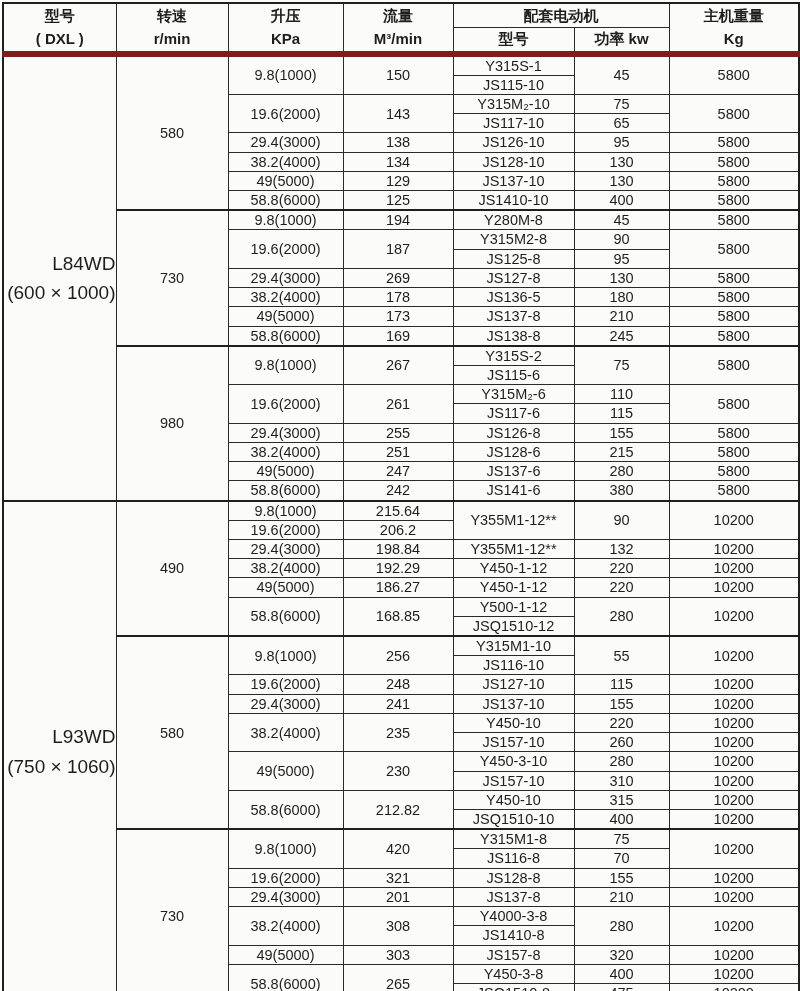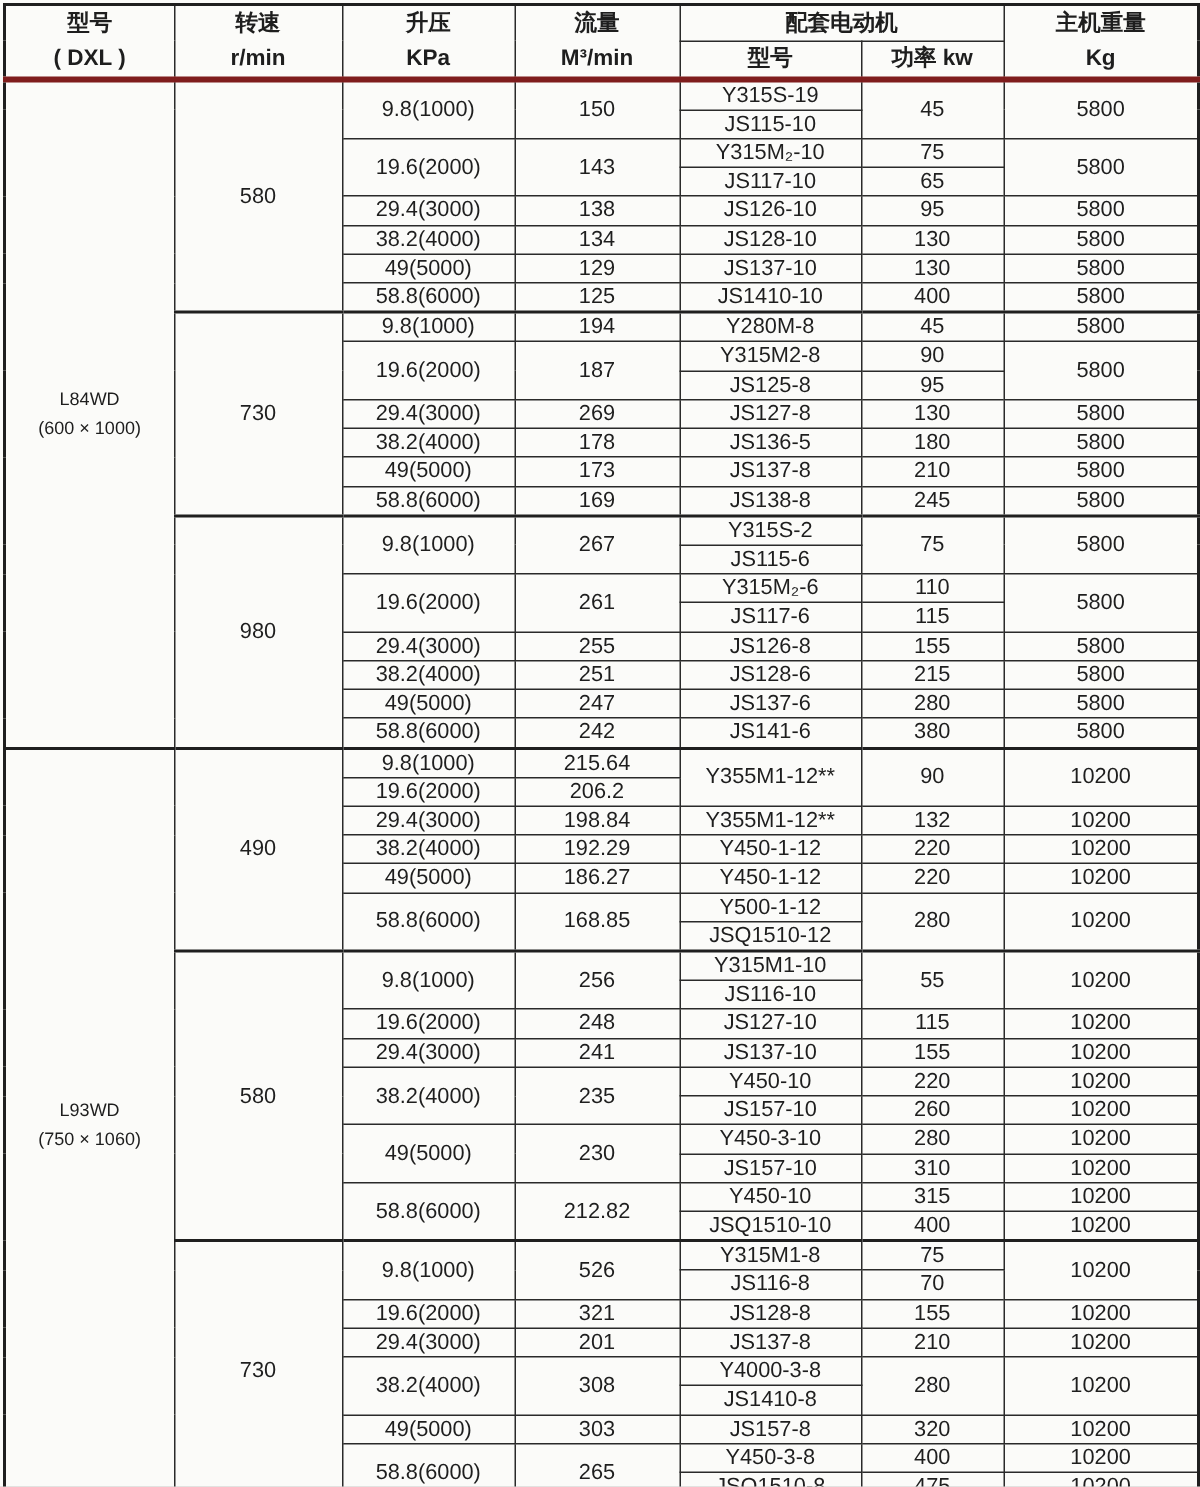--- a/index.html
+++ b/index.html
@@ -35,30 +35,30 @@
     padding: 0;
     overflow: hidden;
   }
   thead th {
     font-size: 15px;
     font-weight: 700;
     height: 22px;
     line-height: 1.3;
     background: #fbfbf9;
   }
-  thead { border-bottom: 4px solid #7f1d1d; }
+  thead { border-bottom: 6px solid #7f1d1d; }
   tbody td {
     font-size: 14.5px;
     font-weight: 400;
     line-height: 1.25;
   }
   tbody tr { height: 19.25px; }
   tbody tr.sec td { border-top: 2px solid #1f1f1f; }
   td.model-cell div, th div { line-height: 1.55; }
-  td.model-cell { font-size: 12px; }
+  td.model-cell { font-size: 19px; text-align: right; }
 </style>
 </head>
 <body>
 
 <div class="page">
   <table class="spec">
     <colgroup>
       <col class="c-model">
         <col class="c-speed">
         <col class="c-press">
@@ -98,21 +98,21 @@
     </thead>
     <tbody>
         <tr class="sec">
           <td rowspan="23" class="model-cell">
             <div>L84WD</div>
             <div>(600 × 1000)</div>
           </td>
           <td rowspan="8" class="speed-cell">580</td>
           <td rowspan="2" class="pressure-cell">9.8(1000)</td>
           <td rowspan="2" class="flow-cell">150</td>
-          <td class="motor-model-cell">Y315S-19</td>
+          <td class="motor-model-cell">Y315S-1</td>
           <td rowspan="2" class="motor-power-cell">45</td>
           <td rowspan="2" class="weight-cell">5800</td>
         </tr>
         <tr>
           <td class="motor-model-cell">JS115-10</td>
         </tr>
         <tr>
           <td rowspan="2" class="pressure-cell">19.6(2000)</td>
           <td rowspan="2" class="flow-cell">143</td>
           <td class="motor-model-cell">Y315M₂-10</td>
@@ -352,21 +352,21 @@
           <td class="weight-cell">10200</td>
         </tr>
         <tr>
           <td class="motor-model-cell">JSQ1510-10</td>
           <td class="motor-power-cell">400</td>
           <td class="weight-cell">10200</td>
         </tr>
         <tr class="sec">
           <td rowspan="9" class="speed-cell">730</td>
           <td rowspan="2" class="pressure-cell">9.8(1000)</td>
-          <td rowspan="2" class="flow-cell">526</td>
+          <td rowspan="2" class="flow-cell">420</td>
           <td class="motor-model-cell">Y315M1-8</td>
           <td class="motor-power-cell">75</td>
           <td rowspan="2" class="weight-cell">10200</td>
         </tr>
         <tr>
           <td class="motor-model-cell">JS116-8</td>
           <td class="motor-power-cell">70</td>
         </tr>
         <tr>
           <td class="pressure-cell">19.6(2000)</td>

